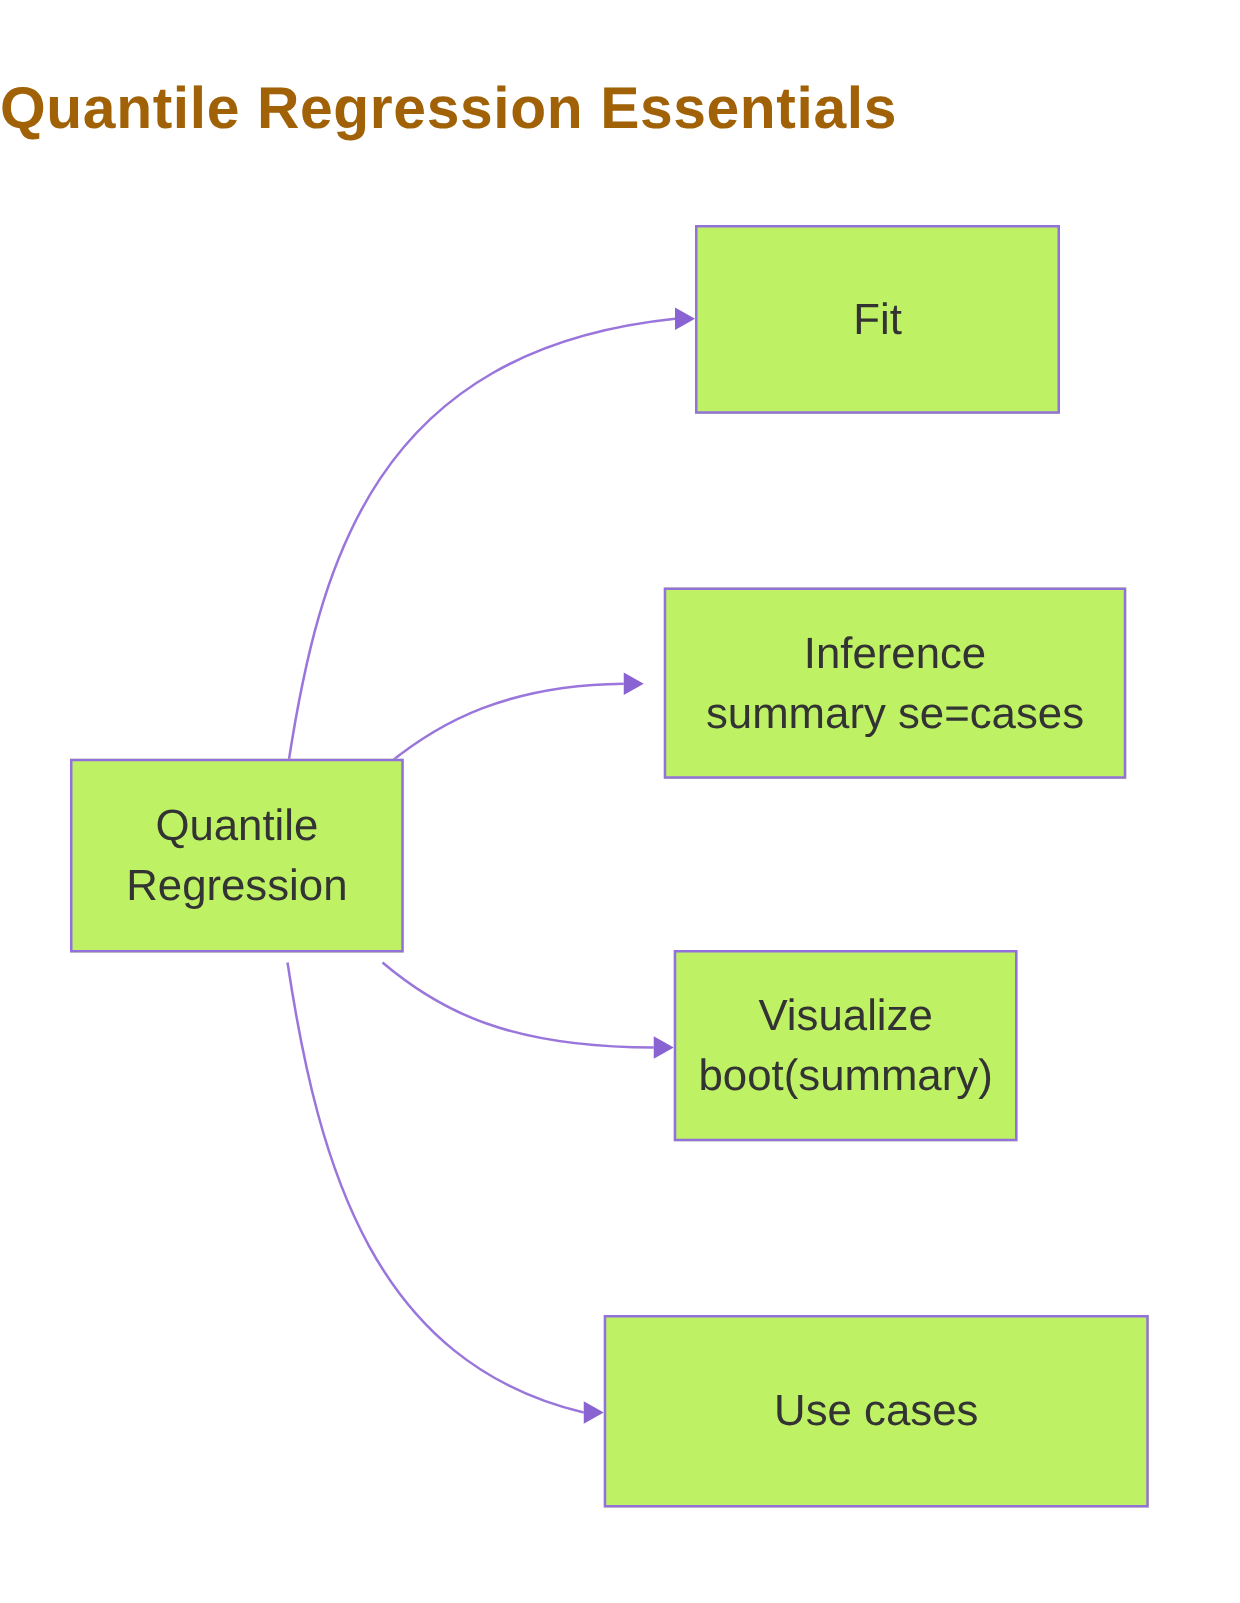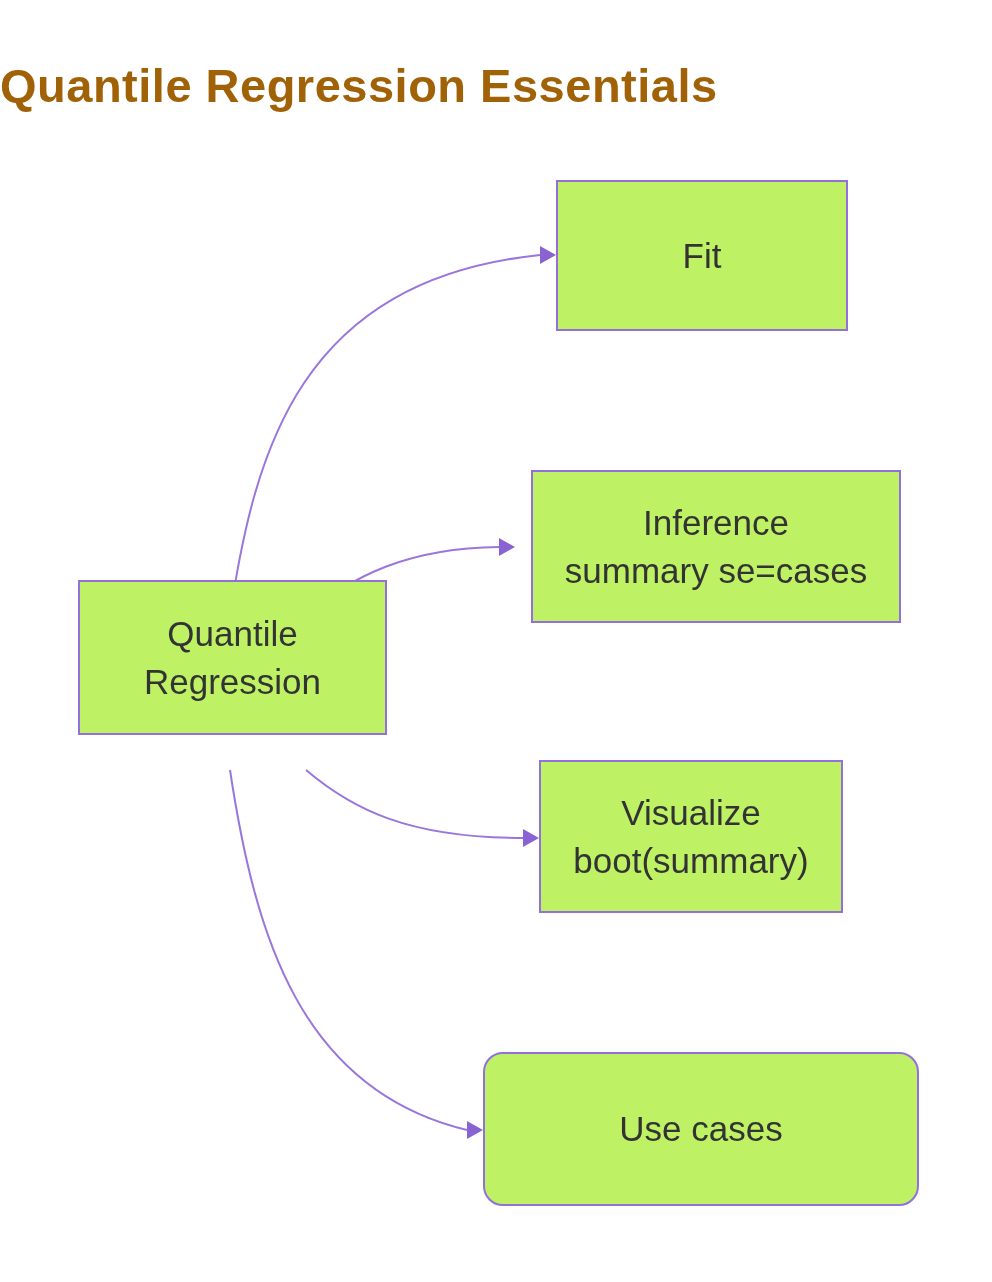--- a/index.html
+++ b/index.html
@@ -49,25 +49,25 @@
     display: flex;
     flex-direction: column;
     align-items: center;
     justify-content: center;
     color: #333333;
     font-size: 35px;
     line-height: 48px;
     text-align: center;
     white-space: nowrap;
   }
-  .node-root     { left: 56px;  top: 580px;  width: 309px; height: 155px; margin-left: 22px; }
+  .node-root     { left: 56px;  top: 607px;  width: 267px; height: 155px; }
   .node-fit      { left: 556px; top: 180px;  width: 292px; height: 151px; }
   .node-infer    { left: 515px; top: 470px;  width: 370px; height: 153px; margin-left: 16px; }
-  .node-visual   { left: 539px; top: 760px;  width: 304px; height: 153px; }
-  .node-usecases { left: 483px; top: 1052px; width: 436px; height: 154px; border-radius: 20px; }
+  .node-visual   { left: 539px; top: 760px;  width: 275px; height: 153px; }
+  .node-usecases { left: 483px; top: 1052px; width: 436px; height: 154px; }
 </style>
 </head>
 <body>
 
 <div class="canvas">
 
   <div class="diagram-title">Quantile Regression Essentials</div>
 
   <svg class="edges-layer" width="992" height="1282" viewBox="0 0 992 1282">
     <path class="edge" d="M 230 615 C 255 450, 300 280, 540 255"></path>

